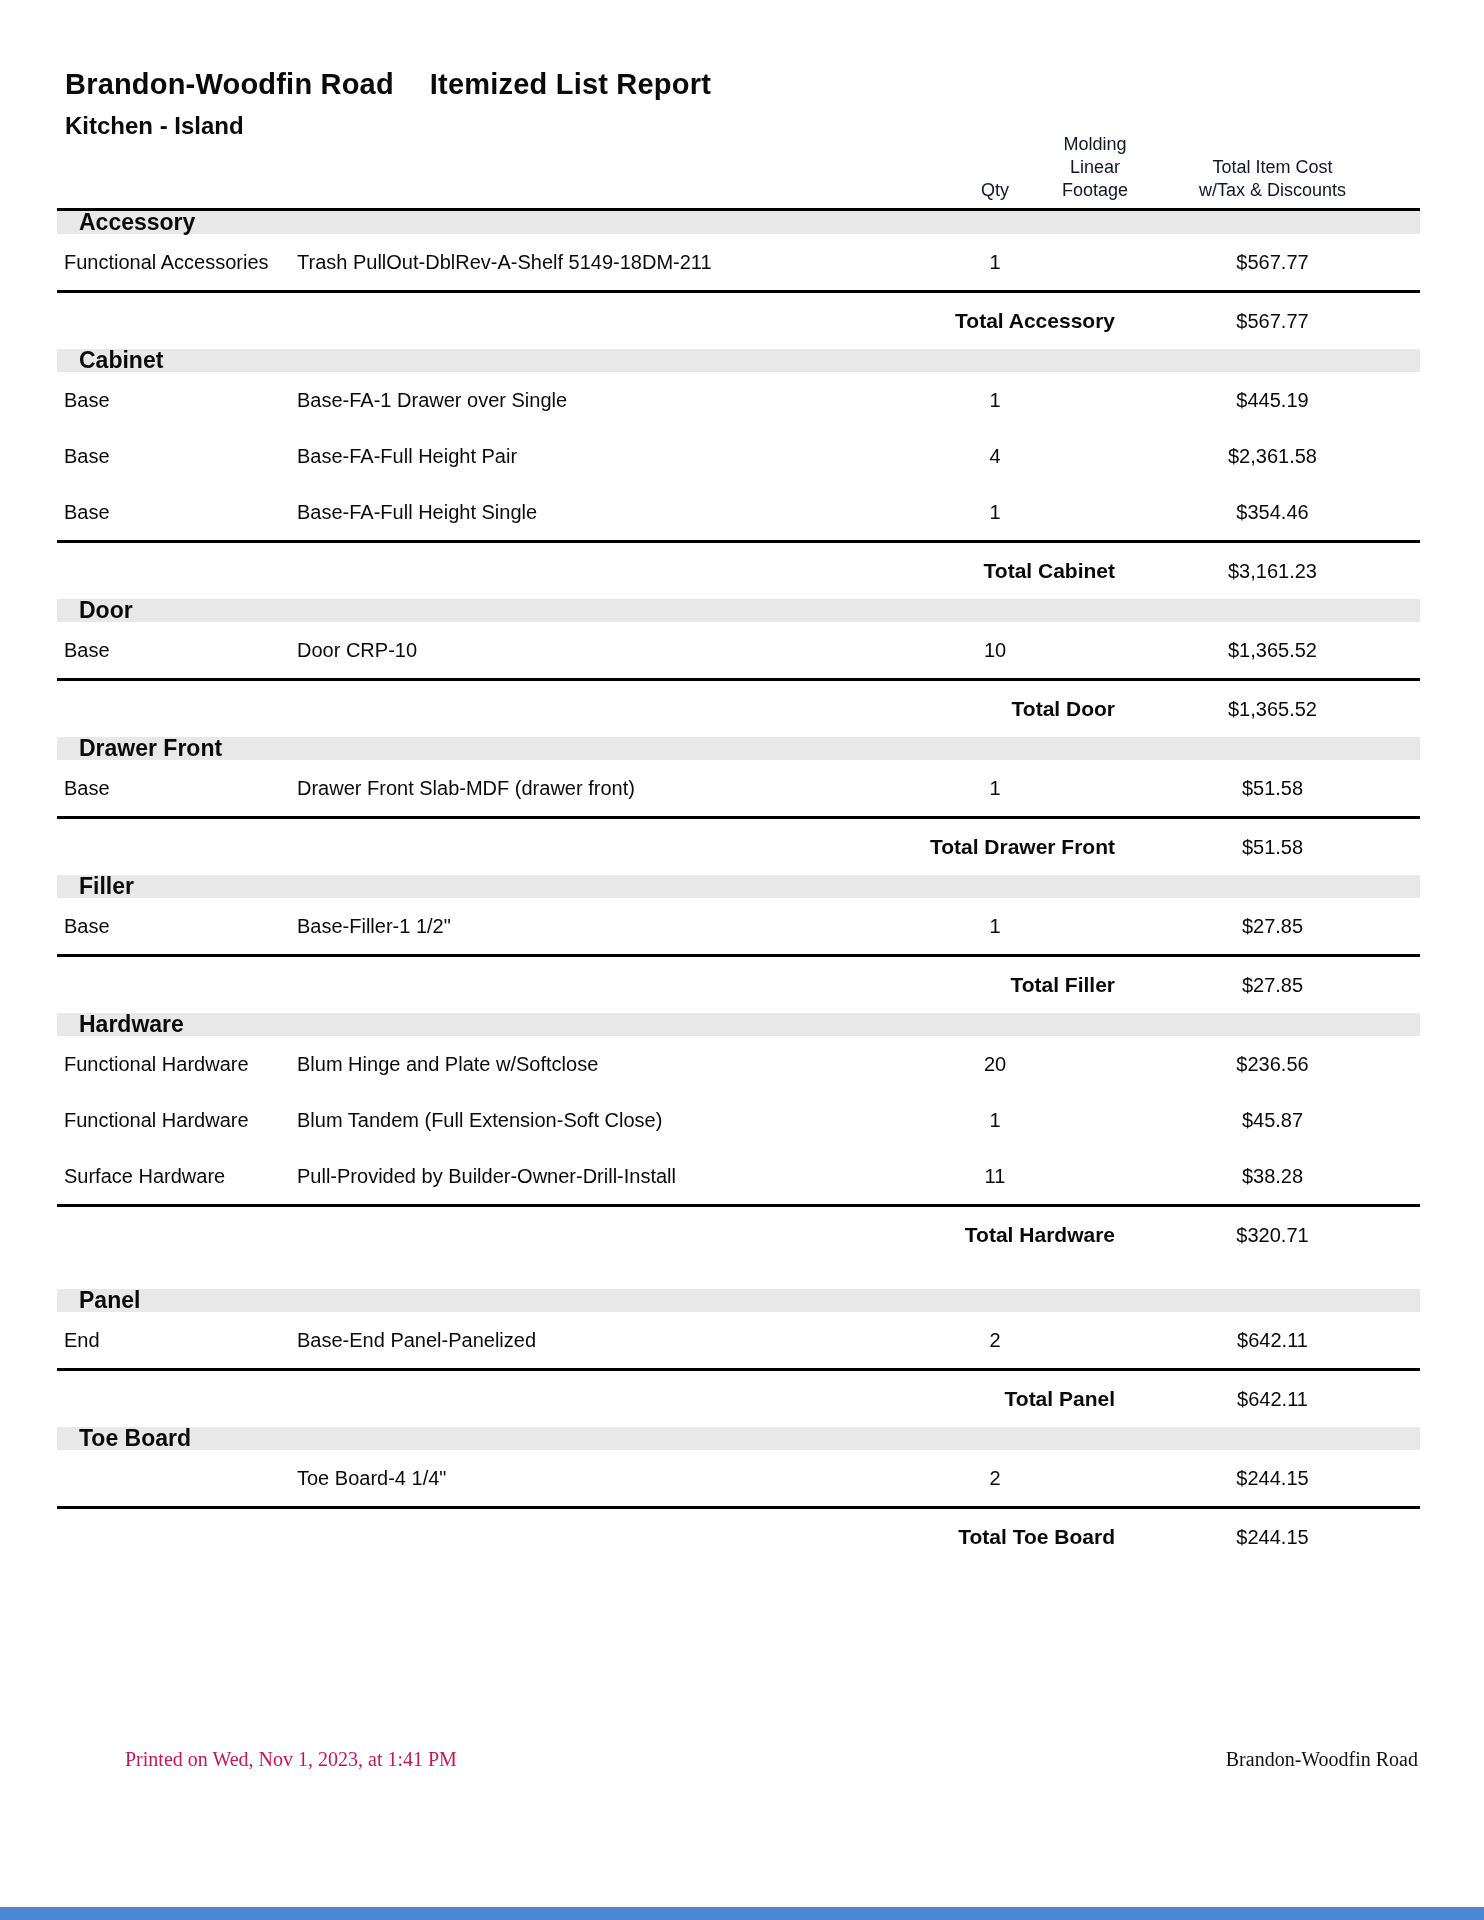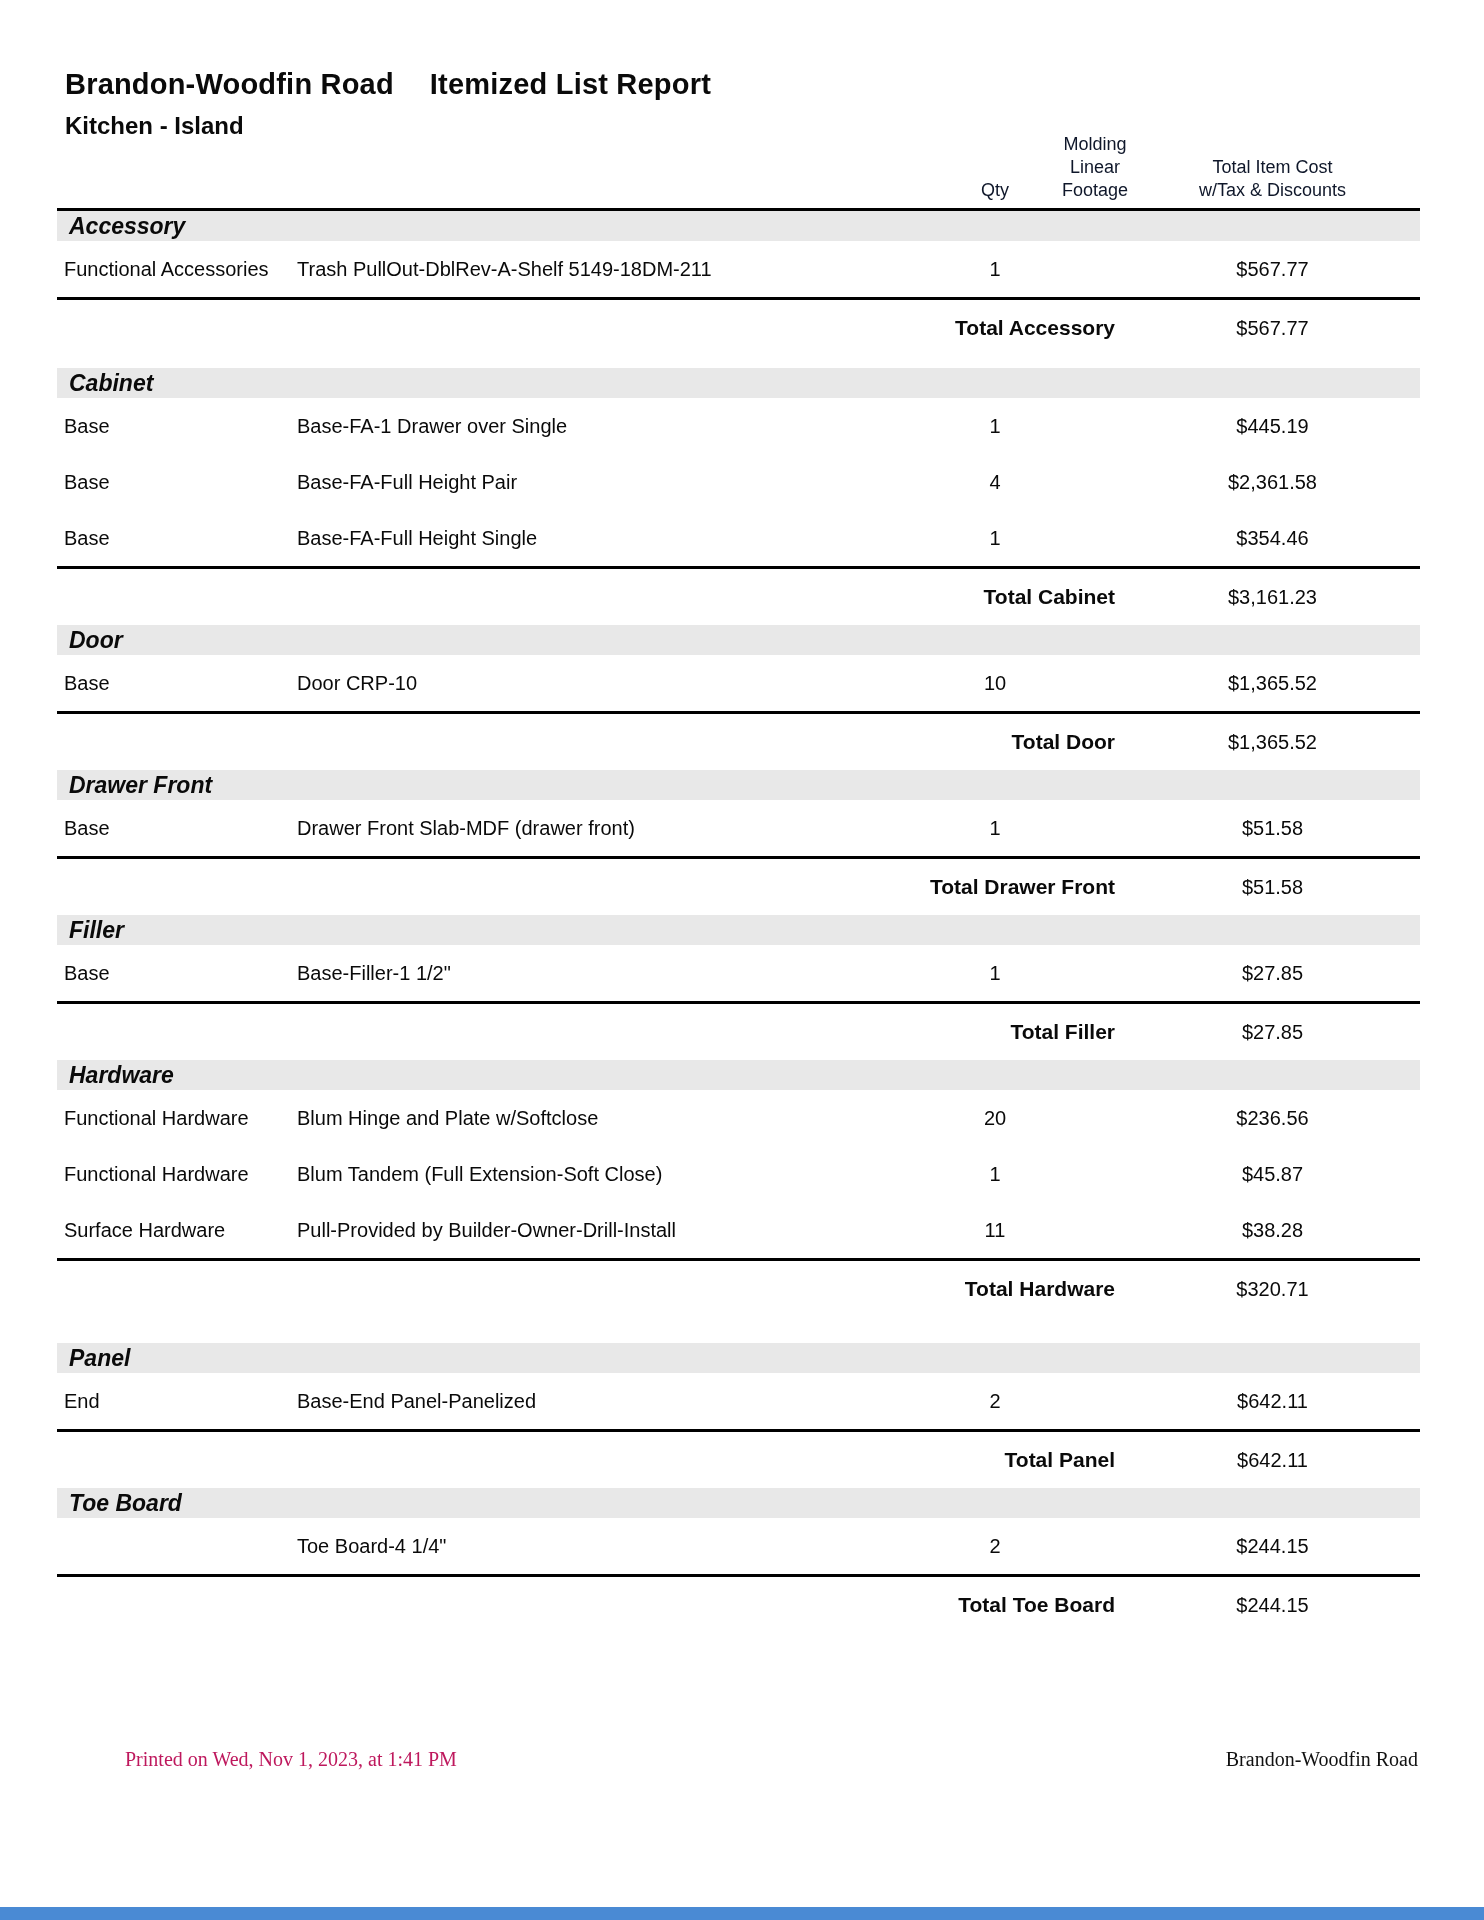--- a/index.html
+++ b/index.html
@@ -32,24 +32,24 @@
 
   
   .head-grid { height:100px; align-items:end; padding-bottom:6px; }
   .col-head { font-size:18px; line-height:23px; text-align:center; color:#0f172a; }
   .head-line { display:block; }
 
   .header-rule { width:1363px; border-bottom:3px solid #000; }
 
   
   .section-band {
-    height:30px; background:#e8e8e8;
+    height:23px; background:#e8e8e8;
     display:flex; align-items:center;
-    font-size:23px; font-weight:bold; padding-left:12px;
-    width:1363px; margin-top:0;font-style:italic;
+    font-size:23px; font-weight:bold; padding-left:22px;
+    width:1363px; margin-top:0;
   }
 
   
   .rows-wrap { border-bottom:3px solid #000; width:1363px; }
   .item-row { height:56px; align-items:center; font-size:20px; }
   .c-cat  { padding-left:7px; }
   .c-item { padding-left:2px; }
   .c-qty, .c-mold, .c-cost { text-align:center; }
 
   
@@ -118,21 +118,21 @@
     <span class="c-cost">$567.77</span>
   </div>
 </div>
     <div class="total-row">
       <span class="total-label">Total Accessory</span>
       <span class="total-value">$567.77</span>
     </div>
   </div>
 
   <div class="section">
-    <div class="section-band" style="background: rgb(232, 232, 232); margin-top: 12px;">
+    <div class="section-band" style="background: rgb(232, 232, 232);">
       <span>Cabinet</span>
     </div>
     <div class="rows-wrap">
   <div class="item-row grid-cols">
     <span class="c-cat">Base</span>
     <span class="c-item">Base-FA-1 Drawer over Single</span>
     <span class="c-qty">1</span>
     <span class="c-mold"></span>
     <span class="c-cost">$445.19</span>
   </div>

